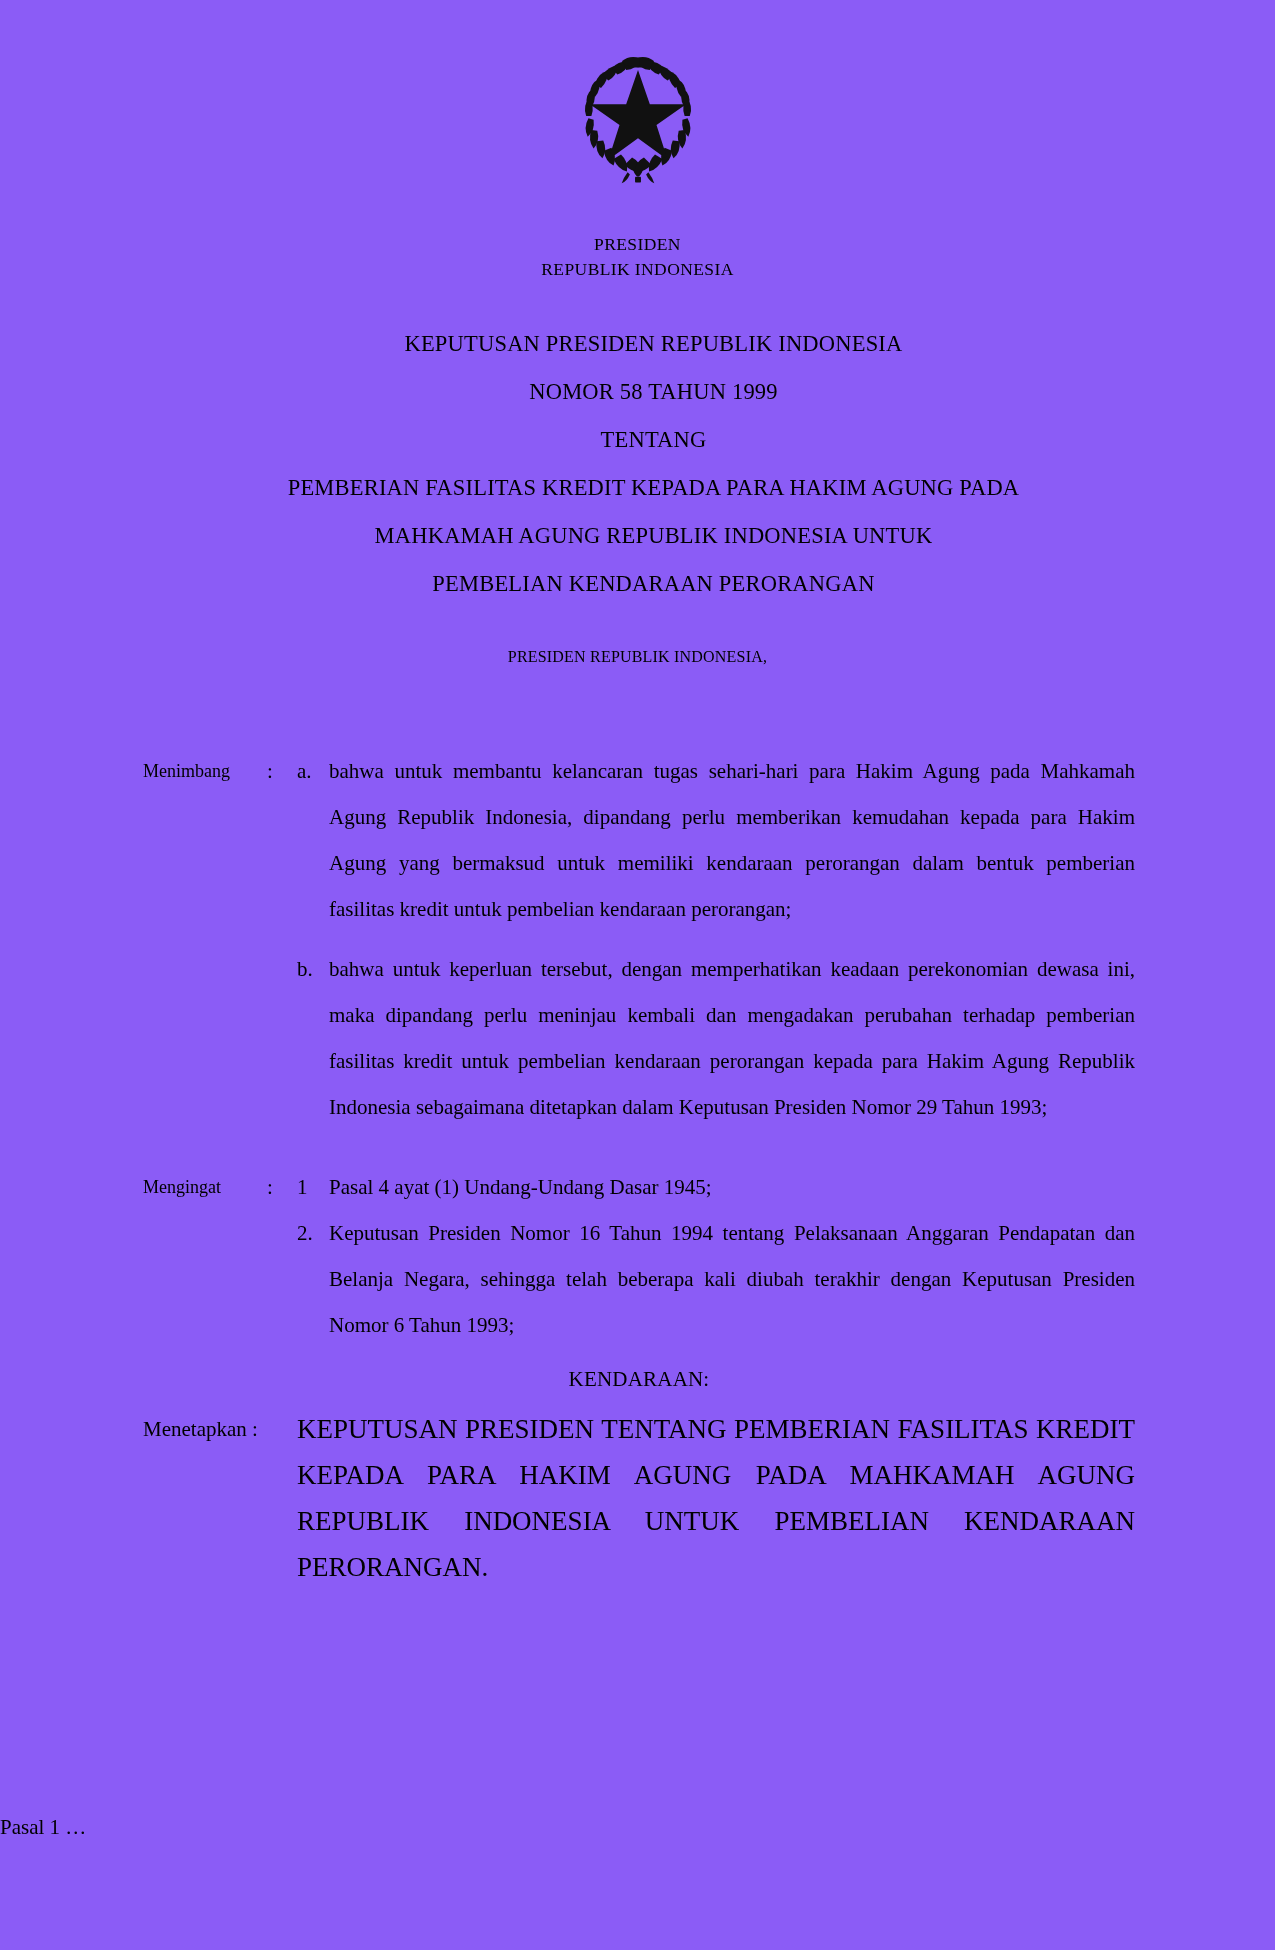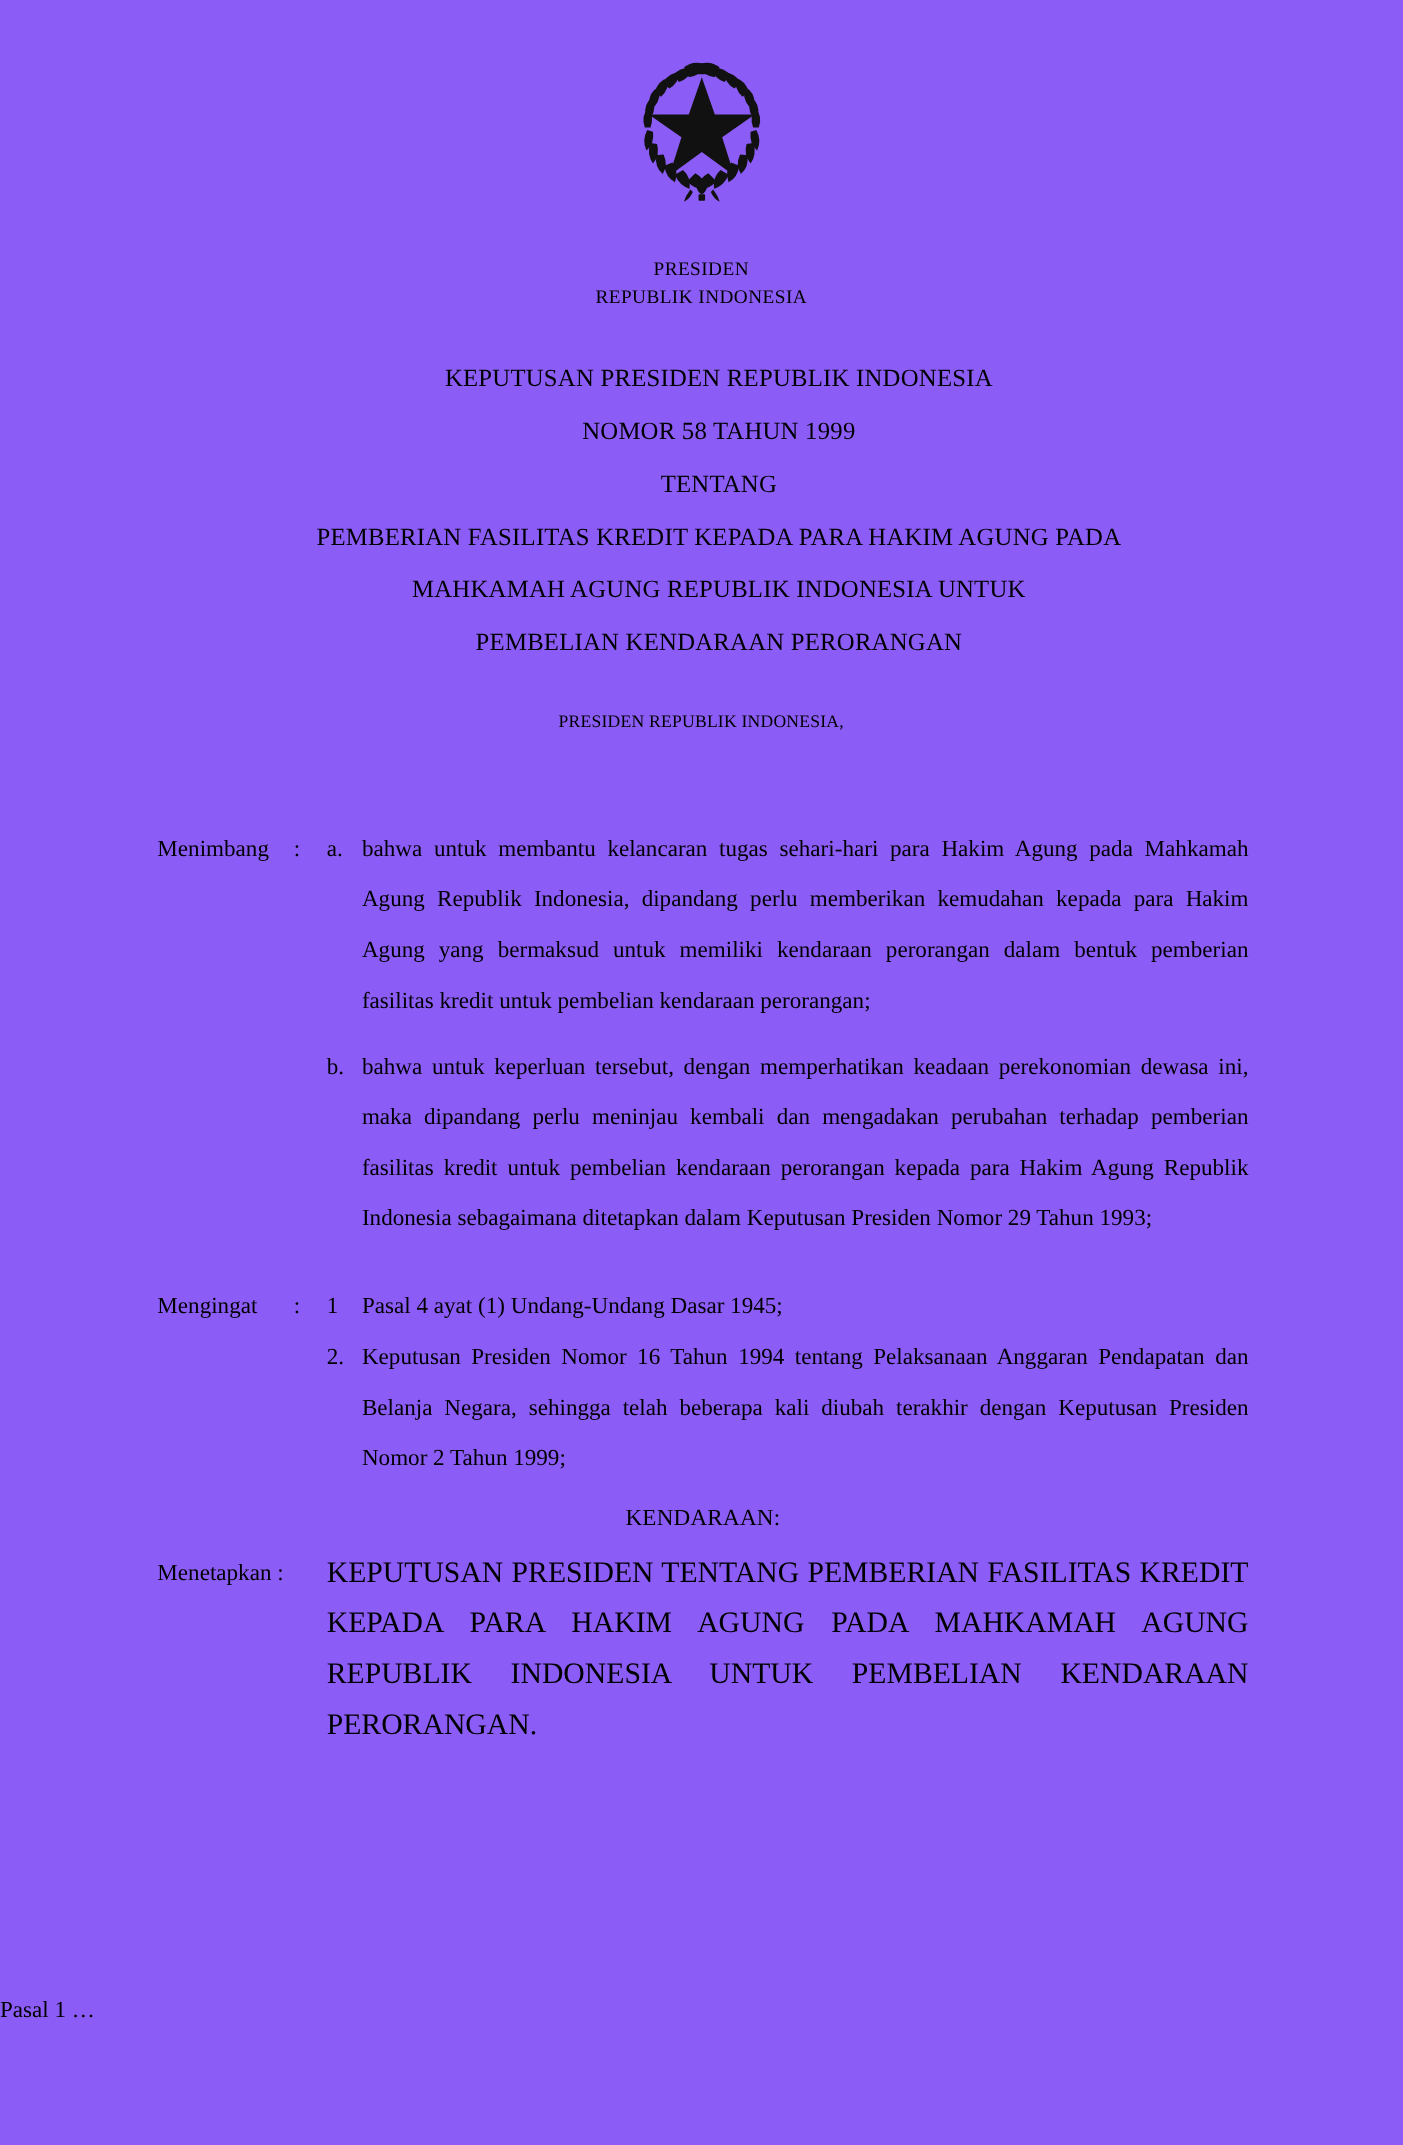--- a/index.html
+++ b/index.html
@@ -86,21 +86,21 @@
   }
 
   .clause {
     display: flex;
     align-items: flex-start;
     margin-bottom: 8px;
   }
   .clause-label {
     width: 124px;
     flex: 0 0 124px;
-    font-size: 21px;
+    font-size: 18px;
     line-height: 46px;
     white-space: nowrap;
   }
   .clause-colon {
     width: 30px;
     flex: 0 0 30px;
     font-size: 21px;
     line-height: 46px;
     text-align: left;
   }
@@ -264,21 +264,21 @@
     <div class="clause">
       <div class="clause-label">Mengingat</div>
       <div class="clause-colon">:</div>
       <div class="clause-body">
         <div class="item">
           <div class="item-marker">1</div>
           <div class="item-text nojust">Pasal 4 ayat (1) Undang-Undang Dasar 1945;</div>
         </div>
         <div class="item">
           <div class="item-marker">2.</div>
-          <div class="item-text">Keputusan Presiden Nomor 16 Tahun 1994 tentang Pelaksanaan Anggaran Pendapatan dan Belanja Negara, sehingga telah beberapa kali diubah terakhir dengan Keputusan Presiden Nomor 2 Tahun 1999;</div>
+          <div class="item-text">Keputusan Presiden Nomor 16 Tahun 1994 tentang Pelaksanaan Anggaran Pendapatan dan Belanja Negara, sehingga telah beberapa kali diubah terakhir dengan Keputusan Presiden Nomor 6 Tahun 1993;</div>
         </div>
       </div>
     </div>
 
     <div class="memutuskan">KENDARAAN:</div>
 
     <div class="decide-row">
       <div class="decide-label">Menetapkan :</div>
       <div class="decide-body">KEPUTUSAN PRESIDEN TENTANG PEMBERIAN FASILITAS KREDIT KEPADA PARA HAKIM AGUNG PADA MAHKAMAH AGUNG REPUBLIK INDONESIA UNTUK PEMBELIAN KENDARAAN PERORANGAN.</div>
     </div>

